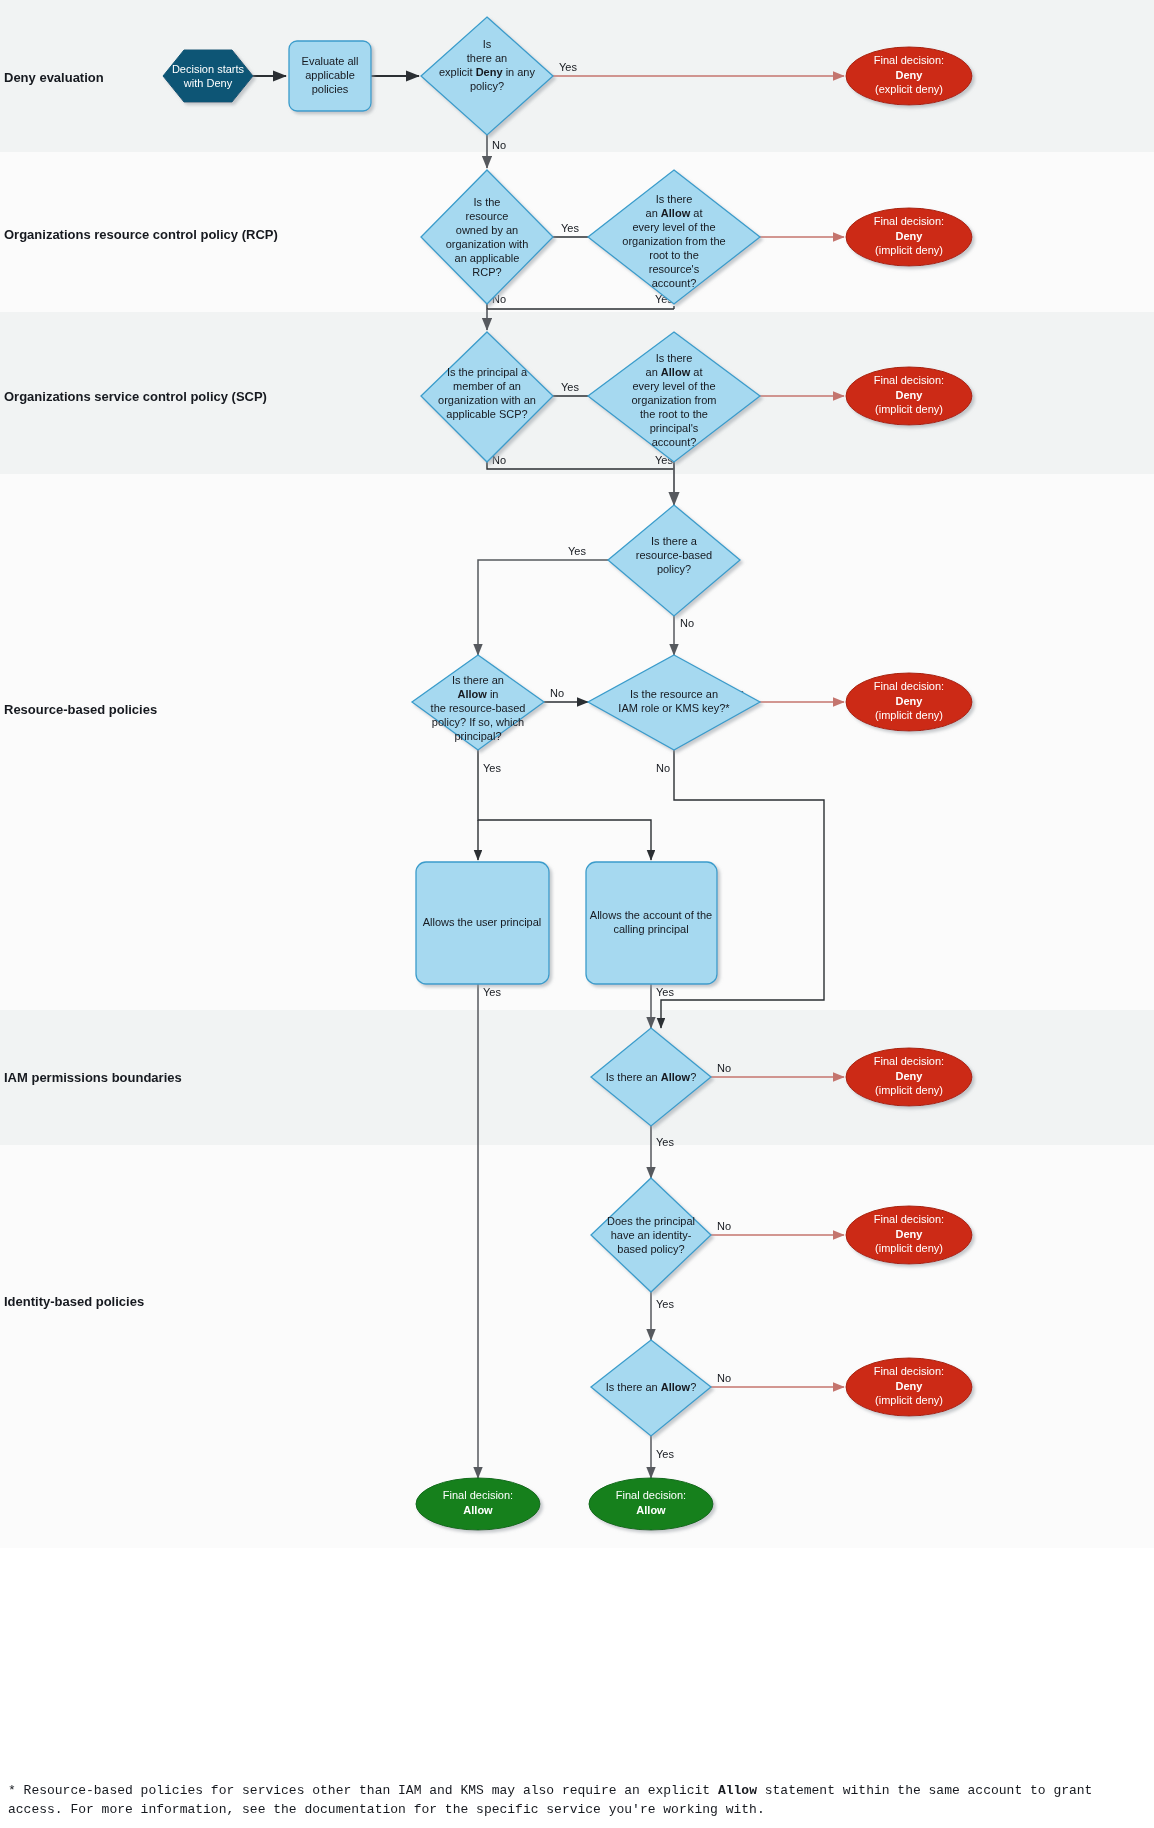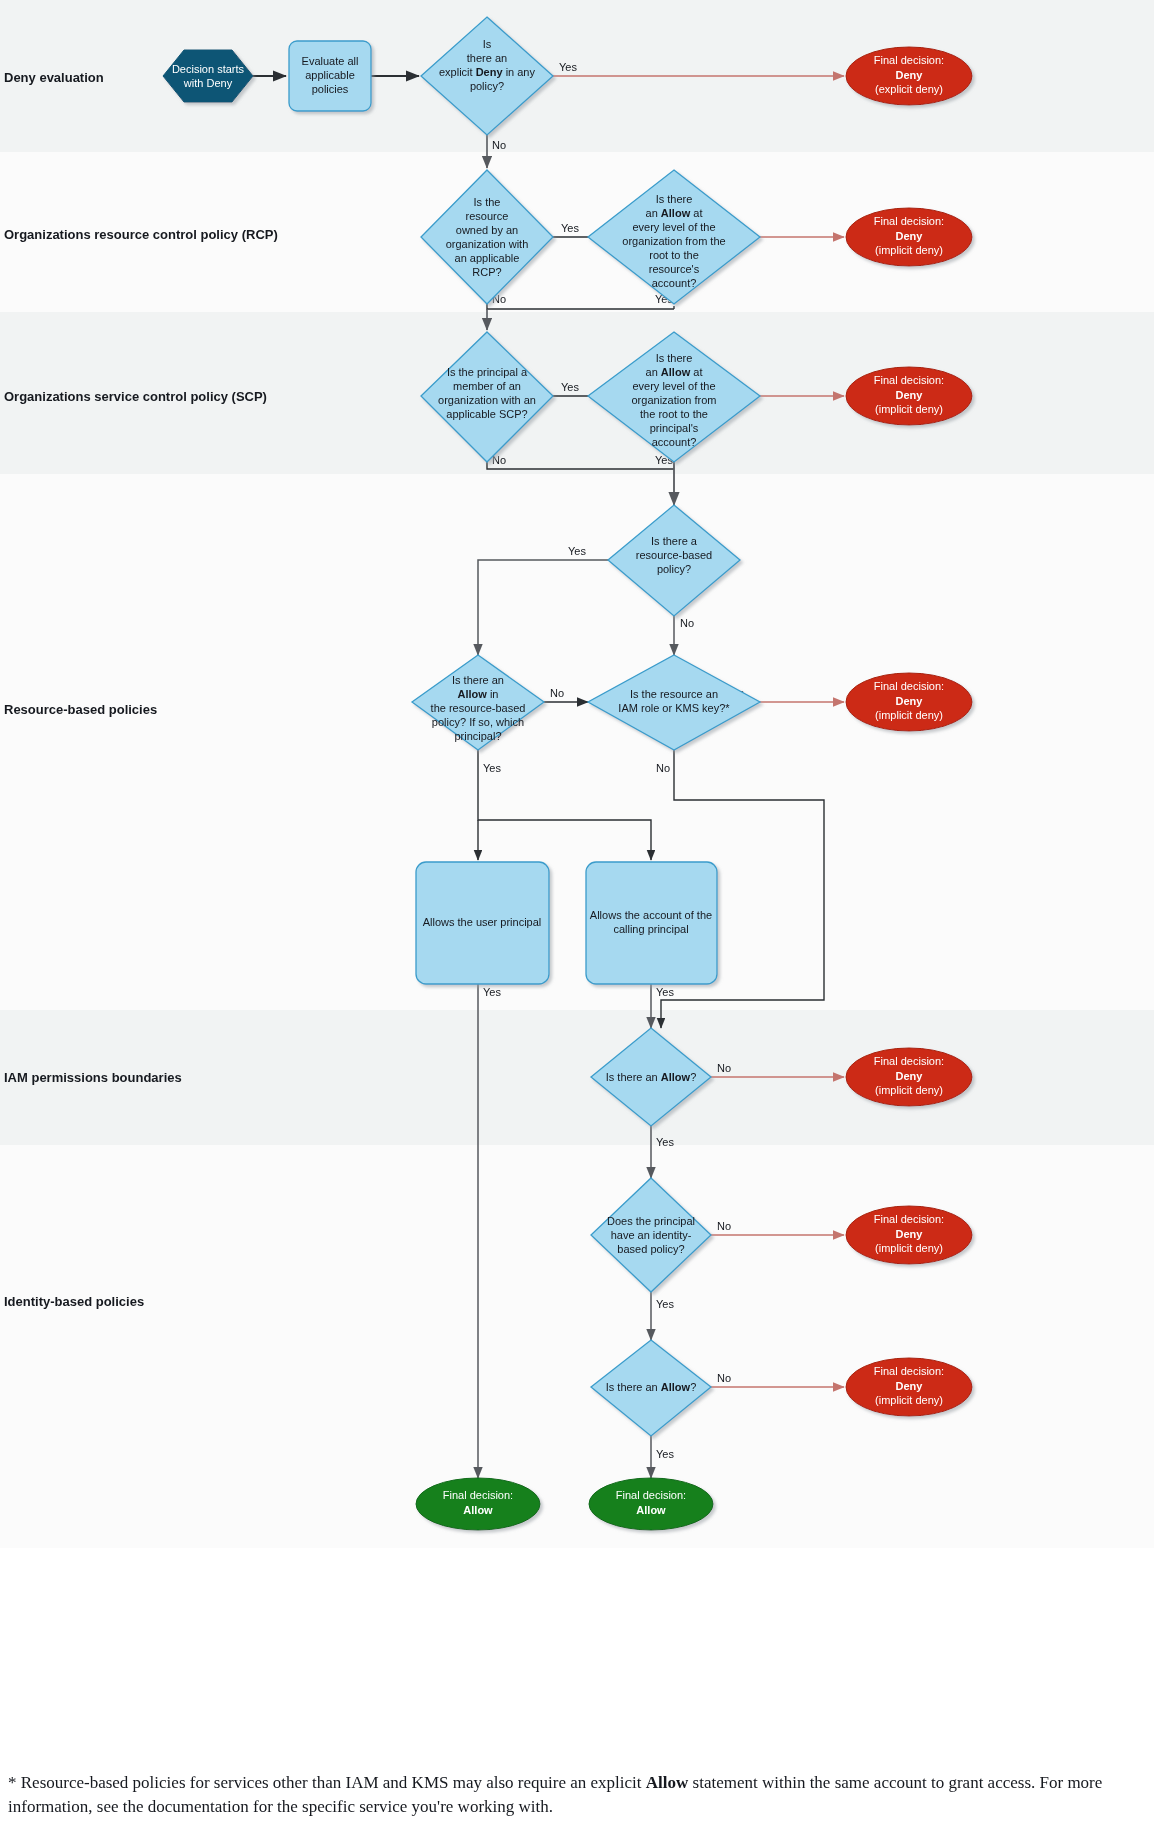--- a/index.html
+++ b/index.html
@@ -17,22 +17,22 @@
     font-size:11px;
     fill:#16191f;
   }
   .nodetext.w{ fill:#ffffff; }
   .edgelabel{
     font-family:"Liberation Sans", sans-serif;
     font-size:11px;
     fill:#16191f;
   }
   .footnote{
-    font-family:Liberation Serif, serif;
-    font-size:17px;
+    font-family:Liberation Mono, monospace;
+    font-size:13px;
     color:#16191f;
     line-height:1.45;
     position:absolute;
     left:8px;
     right:10px;
     bottom:8px;
   }
   .footnote b{font-weight:bold;}
 </style>
 </head>

